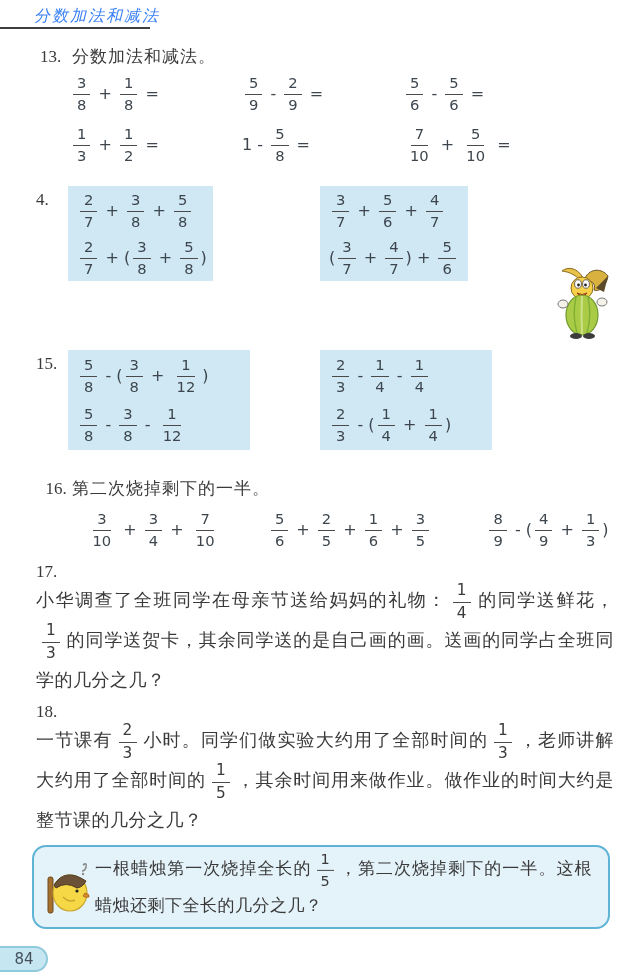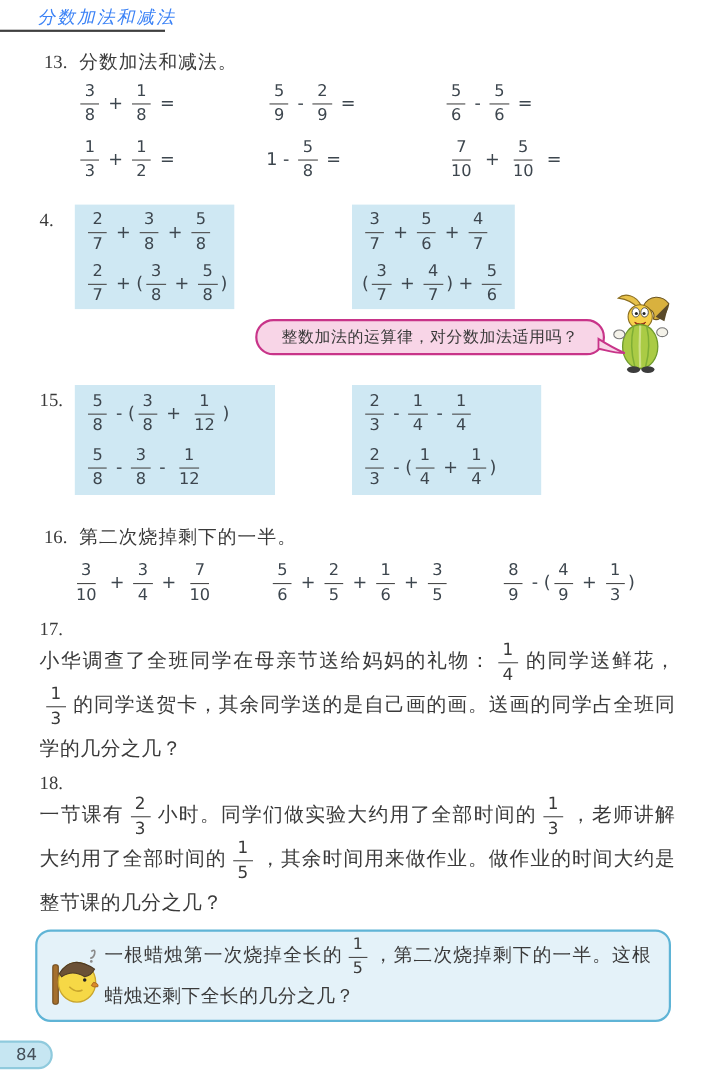--- a/index.html
+++ b/index.html
@@ -62,21 +62,21 @@
   .bubble {
     position:absolute; left:232px; top:290px; width:318px; height:33px;
     background:#f8d5e7; border:2px solid #c83489; border-radius:17px;
     display:flex; align-items:center; justify-content:center;
     font-size:14.5px; letter-spacing:0.5px; color:#3a3a3a; z-index:2;
   }
   .bubble-tail { position:absolute; right:-21px; bottom:-4px; }
   .corn-svg { position:absolute; left:552px; top:266px; z-index:1; }
 
   
-  .p16 { top:478px; }
+  .p16 { top:478px;text-align:center; }
   .p16 .exp-row { display:flex; padding-left:62px; align-items:center; height:52px; margin-top:4px; }
   .c16-1 { width:183px; } .c16-2 { width:210px; } .c16-3 { flex:1; }
 
   
   .word { display:flex; padding:0 26px 0 36px;flex-direction:column; }
   .p17 { top:562px; }
   .p18 { top:702px; }
   .word .pnum { width:26px; }
   .ptext {
     flex:1; font-size:18px; line-height:36px; letter-spacing:0.5px;
@@ -203,26 +203,20 @@
           </span> + <span class="frac">
             <span class="num">4</span>
             <span class="den">7</span>
           </span>) + <span class="frac">
             <span class="num">5</span>
             <span class="den">6</span>
           </span></div>
     </div>
   </section>
 
-  <div class="bubble">
-    <span>整数加法的运算律，对分数加法适用吗？</span>
-    <svg class="bubble-tail" width="26" height="20" viewBox="0 0 26 20">
-      <path d="M1 3 C9 8 16 12 25 16 C14 16 7 13 1 12 Z" fill="#f8d5e7" stroke="#c83489" stroke-width="1.8"></path>
-    </svg>
-  </div>
   <svg class="corn-svg" width="62" height="74" viewBox="0 0 62 74">
     <path d="M31 12 C26 2 16 0 10 5 C18 6 25 10 29 15 Z" fill="#e8c24a" stroke="#8a6d1f" stroke-width="1"></path>
     <path d="M33 12 C38 2 50 2 56 10 C54 22 46 26 42 24 C44 18 40 14 33 15 Z" fill="#d9b13e" stroke="#6b5420" stroke-width="1"></path>
     <path d="M44 22 L56 10 L52 26 Z" fill="#5a4a2a"></path>
     <circle cx="30" cy="22" r="11" fill="#f7d04a" stroke="#8a6d1f" stroke-width="1"></circle>
     <ellipse cx="26" cy="18" rx="3.4" ry="4.2" fill="#ffffff" stroke="#444" stroke-width="0.8"></ellipse>
     <ellipse cx="34" cy="18" rx="3.4" ry="4.2" fill="#ffffff" stroke="#444" stroke-width="0.8"></ellipse>
     <circle cx="26.5" cy="19" r="1.4" fill="#222"></circle>
     <circle cx="33.5" cy="19" r="1.4" fill="#222"></circle>
     <path d="M25 27 Q30 34 35 27 Q30 30 25 27 Z" fill="#c83a22" stroke="#8a2413" stroke-width="0.8"></path>

